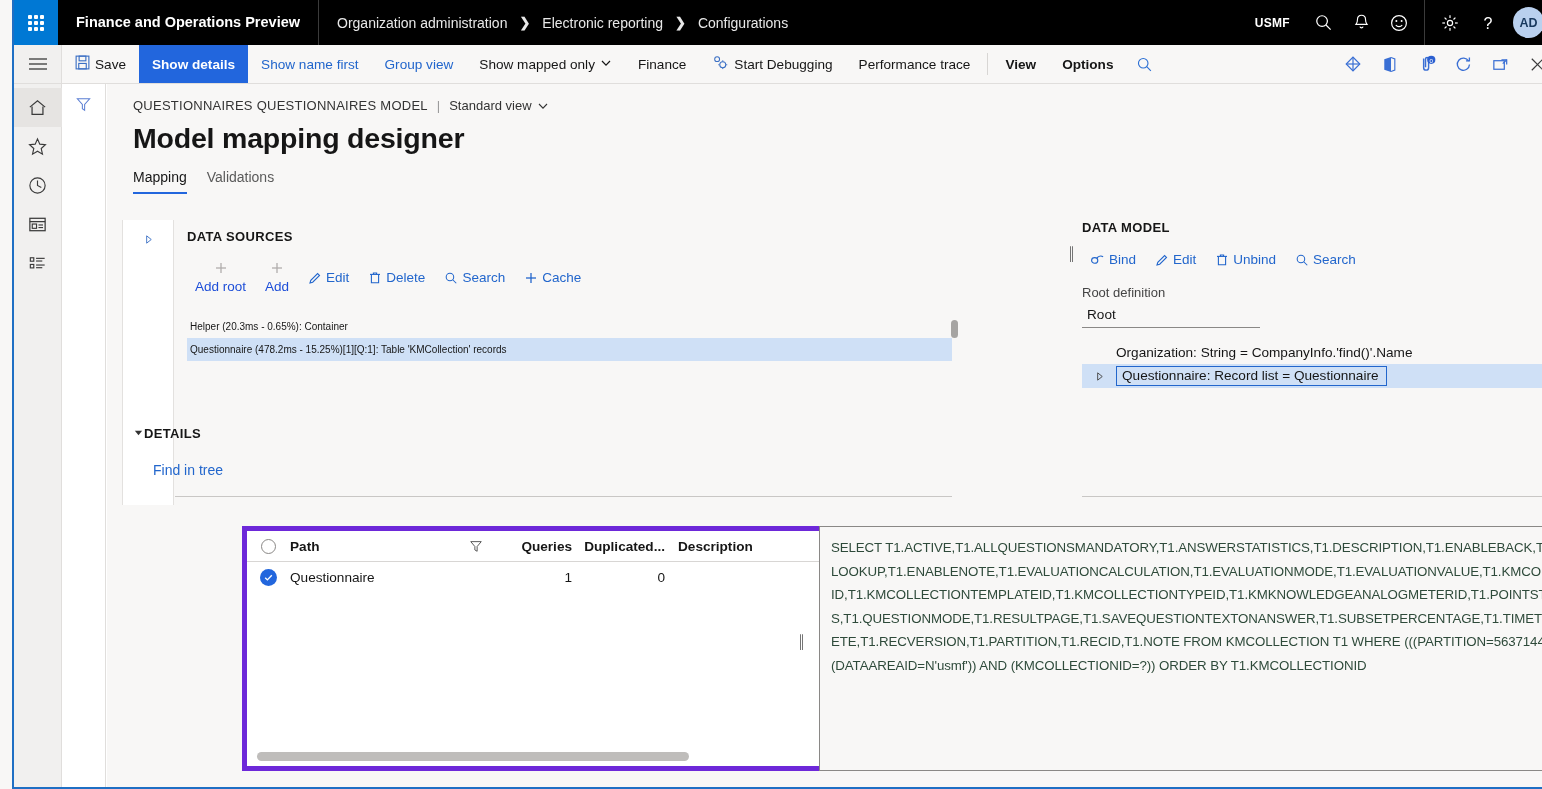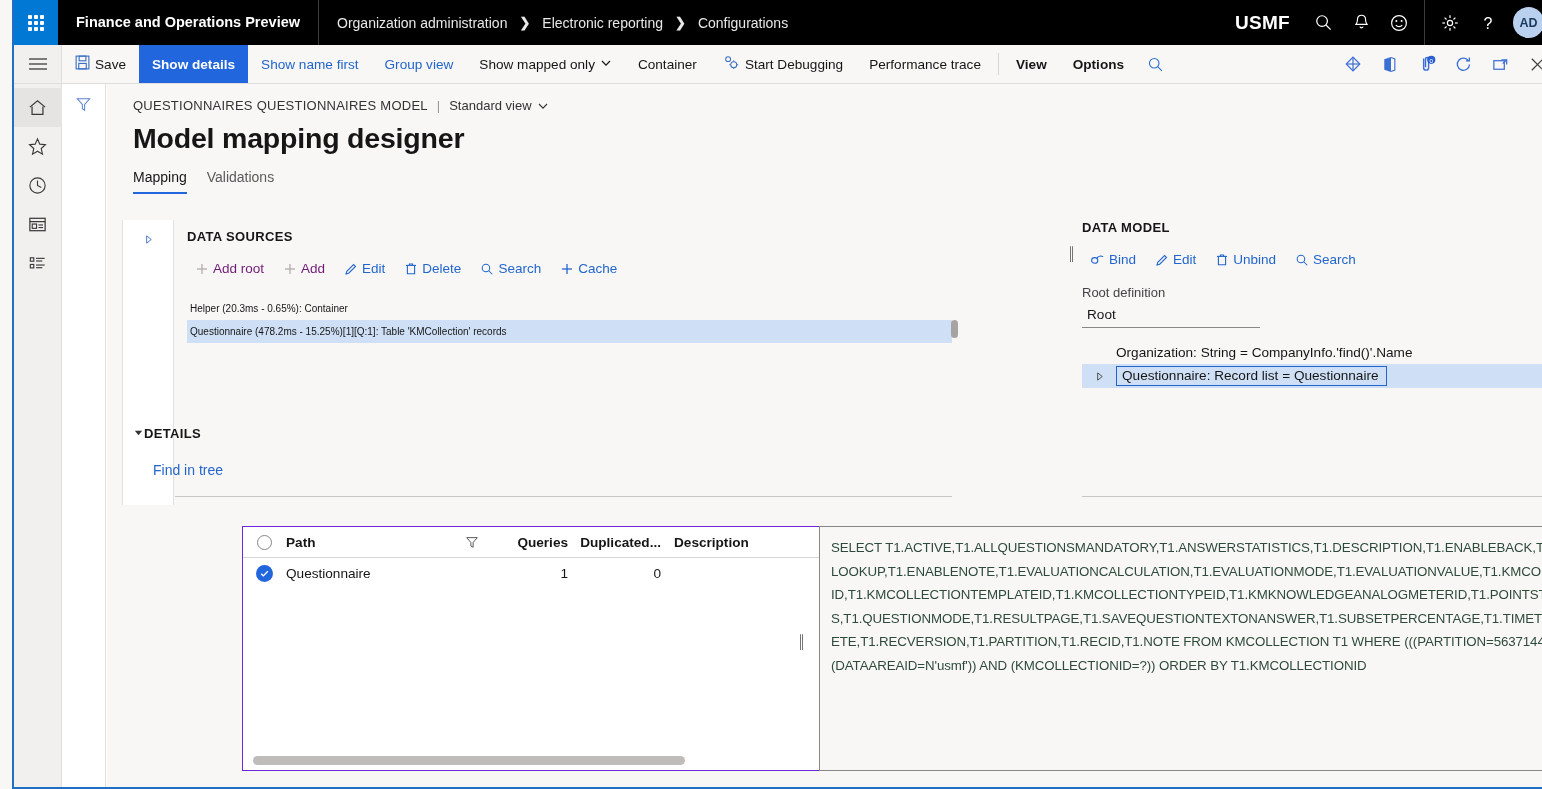--- a/index.html
+++ b/index.html
@@ -36,21 +36,21 @@
   .waffle-grid i { display:block; width:4px; height:4px; background:#fff; border-radius:1px; }
   .brand {
     color:#fff; font-weight:bold; font-size:14.5px;
     padding:0 18px; height:45px; line-height:45px;
     border-right:1px solid #3b3b3b; white-space:nowrap;
   }
   .crumbs { display:flex; align-items:center; padding-left:18px; gap:12px; }
   .crumb { color:#e8e8e8; font-size:14px; white-space:nowrap; cursor:pointer; }
   .crumb-sep { color:#e8e8e8; font-size:13px; font-weight:bold; }
   .topright { margin-left:auto; display:flex; align-items:center; height:45px; }
-  .company { color:#fff; font-size:19px; font-weight:bold; padding:0 14px; letter-spacing:.3px; }
+  .company { color:#fff; font-size:12px; font-weight:bold; padding:0 14px; letter-spacing:.3px; }
   .tb-icon { width:38px; height:45px; display:flex; align-items:center; justify-content:center; cursor:pointer; color:#fff; }
   .tb-sep { width:1px; height:45px; background:#3b3b3b; margin:0 6px; }
   .avatar {
     width:31px; height:31px; border-radius:50%; background:#b9d0ee; color:#19395e;
     font-size:12.5px; font-weight:bold; display:flex; align-items:center; justify-content:center;
     margin:0 12px 0 6px; cursor:pointer;
   }
 
   
   .actionbar {
@@ -107,21 +107,21 @@
   .panels { position:absolute; left:0; top:136px; width:1447px; height:290px; }
   .ds-group { position:absolute; left:15px; top:0; width:830px; height:285px; display:flex; }
   .ds-expandcol {
     width:52px; background:#ffffff; border-right:1px solid #e3e1df; border-left:1px solid #e3e1df;
     padding-top:11px; display:flex; justify-content:center;
   }
   .ds-body { flex:1; padding:9px 0 0 13px; position:relative; }
   .grp-title { font-size:13px; font-weight:bold; letter-spacing:.35px; }
   .mini-toolbar { display:flex; align-items:center; gap:3px; margin-top:13px; }
   .mt-btn { display:flex; align-items:center; gap:4px; font-size:13.5px; color:#2266cc; padding:4px 8px; cursor:pointer; white-space:nowrap; }
-  .mt-btn.dis { color:#701a75; cursor:default; }
+  .mt-btn.dis { color:#1d4ed8; cursor:default;flex-direction:column; }
   .tree { margin-top:17px; }
   .tree-row { height:23px; display:flex; align-items:center; font-size:10px; padding-left:3px; }
   .tree-row.sel { background:#cfe0f6; }
   .ds-underline { position:absolute; left:1px; right:0; bottom:8px; height:1px; background:#c9c7c5; }
   .ds-scroll { position:absolute; right:-6px; top:100px; width:7px; height:18px; background:#a6a4a2; border-radius:4px; }
 
   .splitv { position:absolute; left:960px; top:26px; width:8px; color:#6b6b6b; font-size:13px; letter-spacing:-1px; cursor:col-resize; }
 
   .dm-group { position:absolute; left:975px; top:0; width:545px; height:285px; }
   .dm-toolbar { display:flex; align-items:center; gap:3px; margin-top:13px; }
@@ -141,21 +141,21 @@
   .details { position:absolute; left:0; top:340px; width:1447px; height:365px; }
   .det-head { display:flex; align-items:center; padding-left:26px; }
   .det-title { font-size:13px; font-weight:bold; letter-spacing:.35px; }
   .det-tabs { display:flex; gap:20px; padding:16px 0 0 26px; }
   .det-tab { font-size:14px; color:#161616; padding-bottom:7px; cursor:pointer; }
   .det-tab.sel { border-bottom:2.5px solid #2266dd; }
   .findlink { padding:20px 0 0 46px; font-size:14px; color:#2266cc; cursor:pointer; display:inline-block; }
 
   .grid {
     position:absolute; left:135px; top:102px; width:600px; height:245px;
-    background:#ffffff; border:1px solid #6d28d9; overflow:hidden;
+    background:#ffffff; border:5px solid #6d28d9; overflow:hidden;
   }
   .grid-head { display:flex; align-items:center; height:31px; border-bottom:1px solid #d8d6d4; font-size:13.6px; font-weight:bold; }
   .gh-check { width:43px; display:flex; align-items:center; justify-content:center; }
   .circle-empty { width:15px; height:15px; border-radius:50%; border:1.4px solid #8a8886; }
   .gh-path { width:160px; }
   .gh-filter { width:52px; display:flex; align-items:center; justify-content:center; cursor:pointer; }
   .gh-q { width:70px; text-align:right; }
   .gh-d { width:98px; text-align:right; padding-right:5px; }
   .gh-desc { flex:1; padding-left:8px; }
   .gh-menu { width:22px; display:flex; align-items:center; justify-content:center; cursor:pointer; color:#444; }
@@ -283,21 +283,21 @@
 
     <div class="ab-item dark">
       <span>Show mapped only</span>
       <span>
         <svg width="12" height="12" viewBox="0 0 12 12">
             <polyline points="2,4 6,8.2 10,4" fill="none" stroke="#161616" stroke-width="1.2"></polyline>
           </svg>
       </span>
     </div>
 
-    <div class="ab-item dark">Container</div>
+    <div class="ab-item dark">Finance</div>
     <div class="ab-item dark">
       <span>
         <svg width="17" height="15" viewBox="0 0 18 16">
             <circle cx="5.4" cy="4.4" r="2.6" fill="none" stroke="#3a6fc4" stroke-width="1.1"></circle>
             <circle cx="11.4" cy="10.4" r="3.2" fill="none" stroke="#3a6fc4" stroke-width="1.1"></circle>
             <g stroke="#3a6fc4" stroke-width="1">
               <line x1="11.4" y1="5.6" x2="11.4" y2="7"></line>
               <line x1="11.4" y1="13.8" x2="11.4" y2="15"></line>
               <line x1="6.6" y1="10.4" x2="7.8" y2="10.4"></line>
               <line x1="15" y1="10.4" x2="16.2" y2="10.4"></line>

